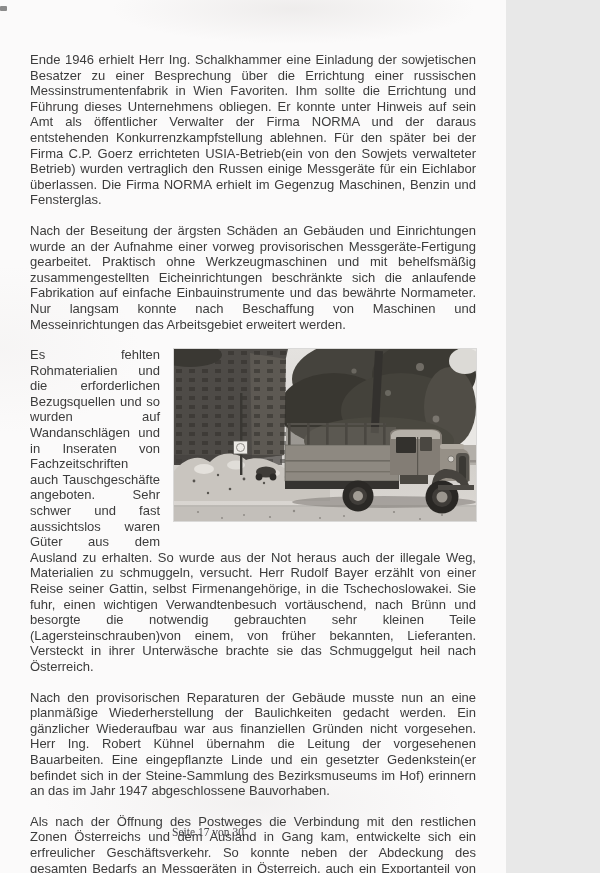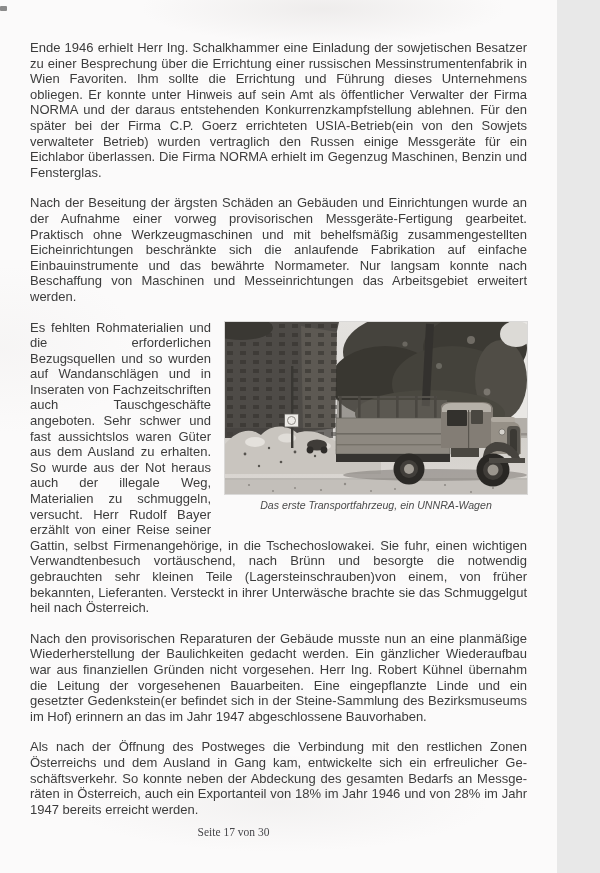--- a/index.html
+++ b/index.html
@@ -1,21 +1,21 @@
 <!DOCTYPE html>
 <html lang="de"><head>
 <meta charset="utf-8">
 <style>
   html,body{margin:0;padding:0;background:#e8e8e8;}
   .page{
     position:relative;
-    width:557px;height:873px;
+    width:506px;height:873px;
     margin:0;
     box-sizing:border-box;
-    padding:40px 30px 0 30px;
+    padding:52px 30px 0 30px;
     background:
       radial-gradient(260px 50px at 58% 1%, rgba(205,201,199,.28), transparent 70%),
       radial-gradient(300px 70px at 50% 92%, rgba(198,194,192,.16), transparent 70%),
       radial-gradient(200px 120px at 0% 40%, rgba(210,206,204,.12), transparent 70%),
       #fbfafa;
     font-family:"Liberation Sans","DejaVu Sans",sans-serif;
     font-size:13px;
     line-height:15.6px;
     color:#3c3c3c;
     text-align:justify;
@@ -201,21 +201,20 @@
             <circle cx="184" cy="147" r="15.5" fill="#2b2926"></circle>
             <circle cx="184" cy="147" r="9" fill="#413e3a"></circle>
             <circle cx="184" cy="147" r="5" fill="#a29d95"></circle>
             <circle cx="268" cy="148" r="16.5" fill="#292724"></circle>
             <circle cx="268" cy="148" r="10" fill="#3f3c38"></circle>
             <circle cx="268" cy="148" r="5.5" fill="#9b968e"></circle>
             <rect x="264" y="136" width="36" height="5" fill="#4c4944"></rect>
           </g>
         </svg>
       </div>
-      <figcaption class="photo-caption">Das erste Transportfahrzeug, ein UNNRA-Wagen</figcaption>
     </figure>
     <span>Es fehlten Rohmaterialien und die erforderlichen Bezugsquellen und so wurden auf Wandanschlägen und in Inseraten von Fachzeitschriften auch Tauschgeschäfte angeboten. Sehr schwer und fast aussichtslos waren Güter aus dem Ausland zu erhalten. So wurde aus der Not heraus auch der illegale Weg, Materialien zu schmuggeln, versucht. Herr Rudolf Bayer erzählt von einer Reise seiner Gattin, selbst Firmenangehörige, in die Tschechoslowakei. Sie fuhr, einen wichtigen Verwandtenbesuch vortäuschend, nach Brünn und besorgte die notwendig gebrauchten sehr kleinen Teile (Lagersteinschrauben)von einem, von früher bekannten, Lieferanten. Versteckt in ihrer Unterwäsche brachte sie das Schmuggelgut heil nach Österreich.</span>
     <div class="clear"></div>
   </div>
 
   <p class="para">Nach den provisorischen Reparaturen der Gebäude musste nun an eine planmäßige Wiederherstellung der Baulichkeiten gedacht werden. Ein gänzlicher Wiederaufbau war aus finanziellen Gründen nicht vorgesehen. Herr Ing. Robert Kühnel übernahm die Leitung der vorgesehenen Bauarbeiten. Eine eingepflanzte Linde und ein gesetzter Gedenkstein(er befindet sich in der Steine-Sammlung des Bezirksmuseums im Hof) erinnern an das im Jahr 1947 abgeschlossene Bauvorhaben.</p>
 
   <p class="para">Als nach der Öffnung des Postweges die Verbindung mit den restlichen Zonen Österreichs und dem Ausland in Gang kam, entwickelte sich ein erfreulicher Ge­schäftsverkehr. So konnte neben der Abdeckung des gesamten Bedarfs an Messge­räten in Österreich, auch ein Exportanteil von 18% im Jahr 1946 und von 28% im Jahr 1947 bereits erreicht werden.</p>
 
   <div class="footer">Seite 17 von 30</div>

